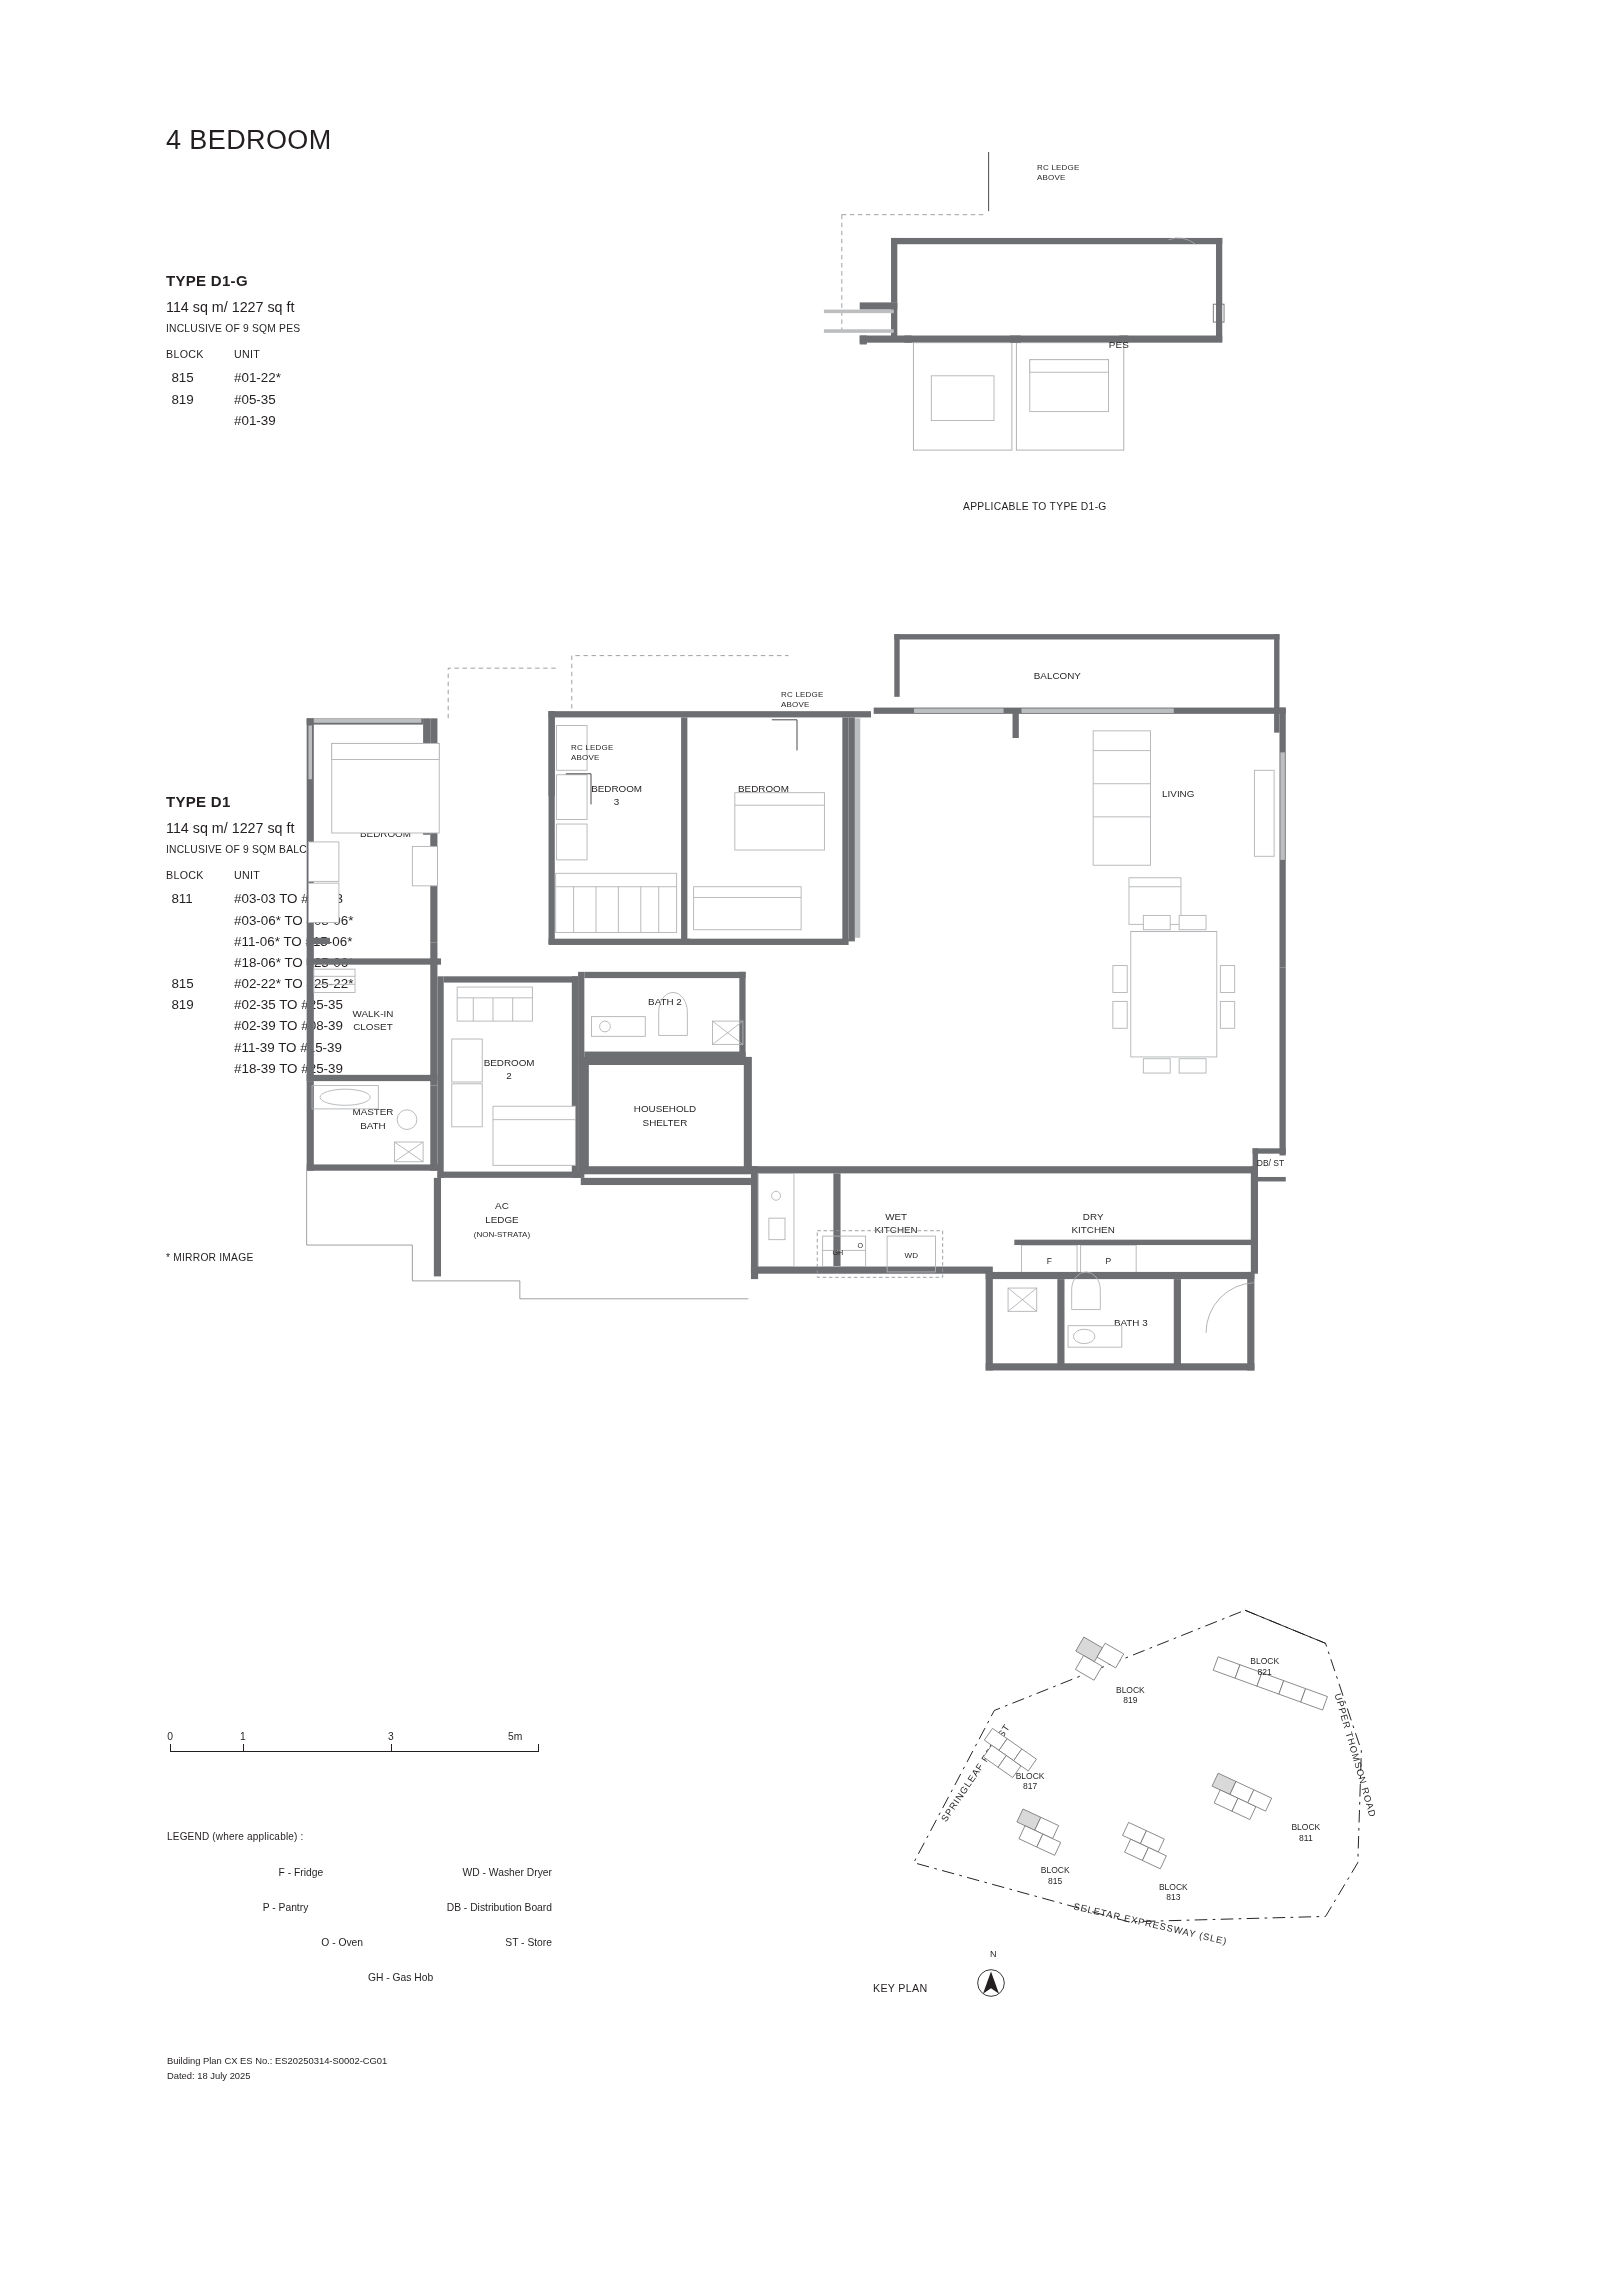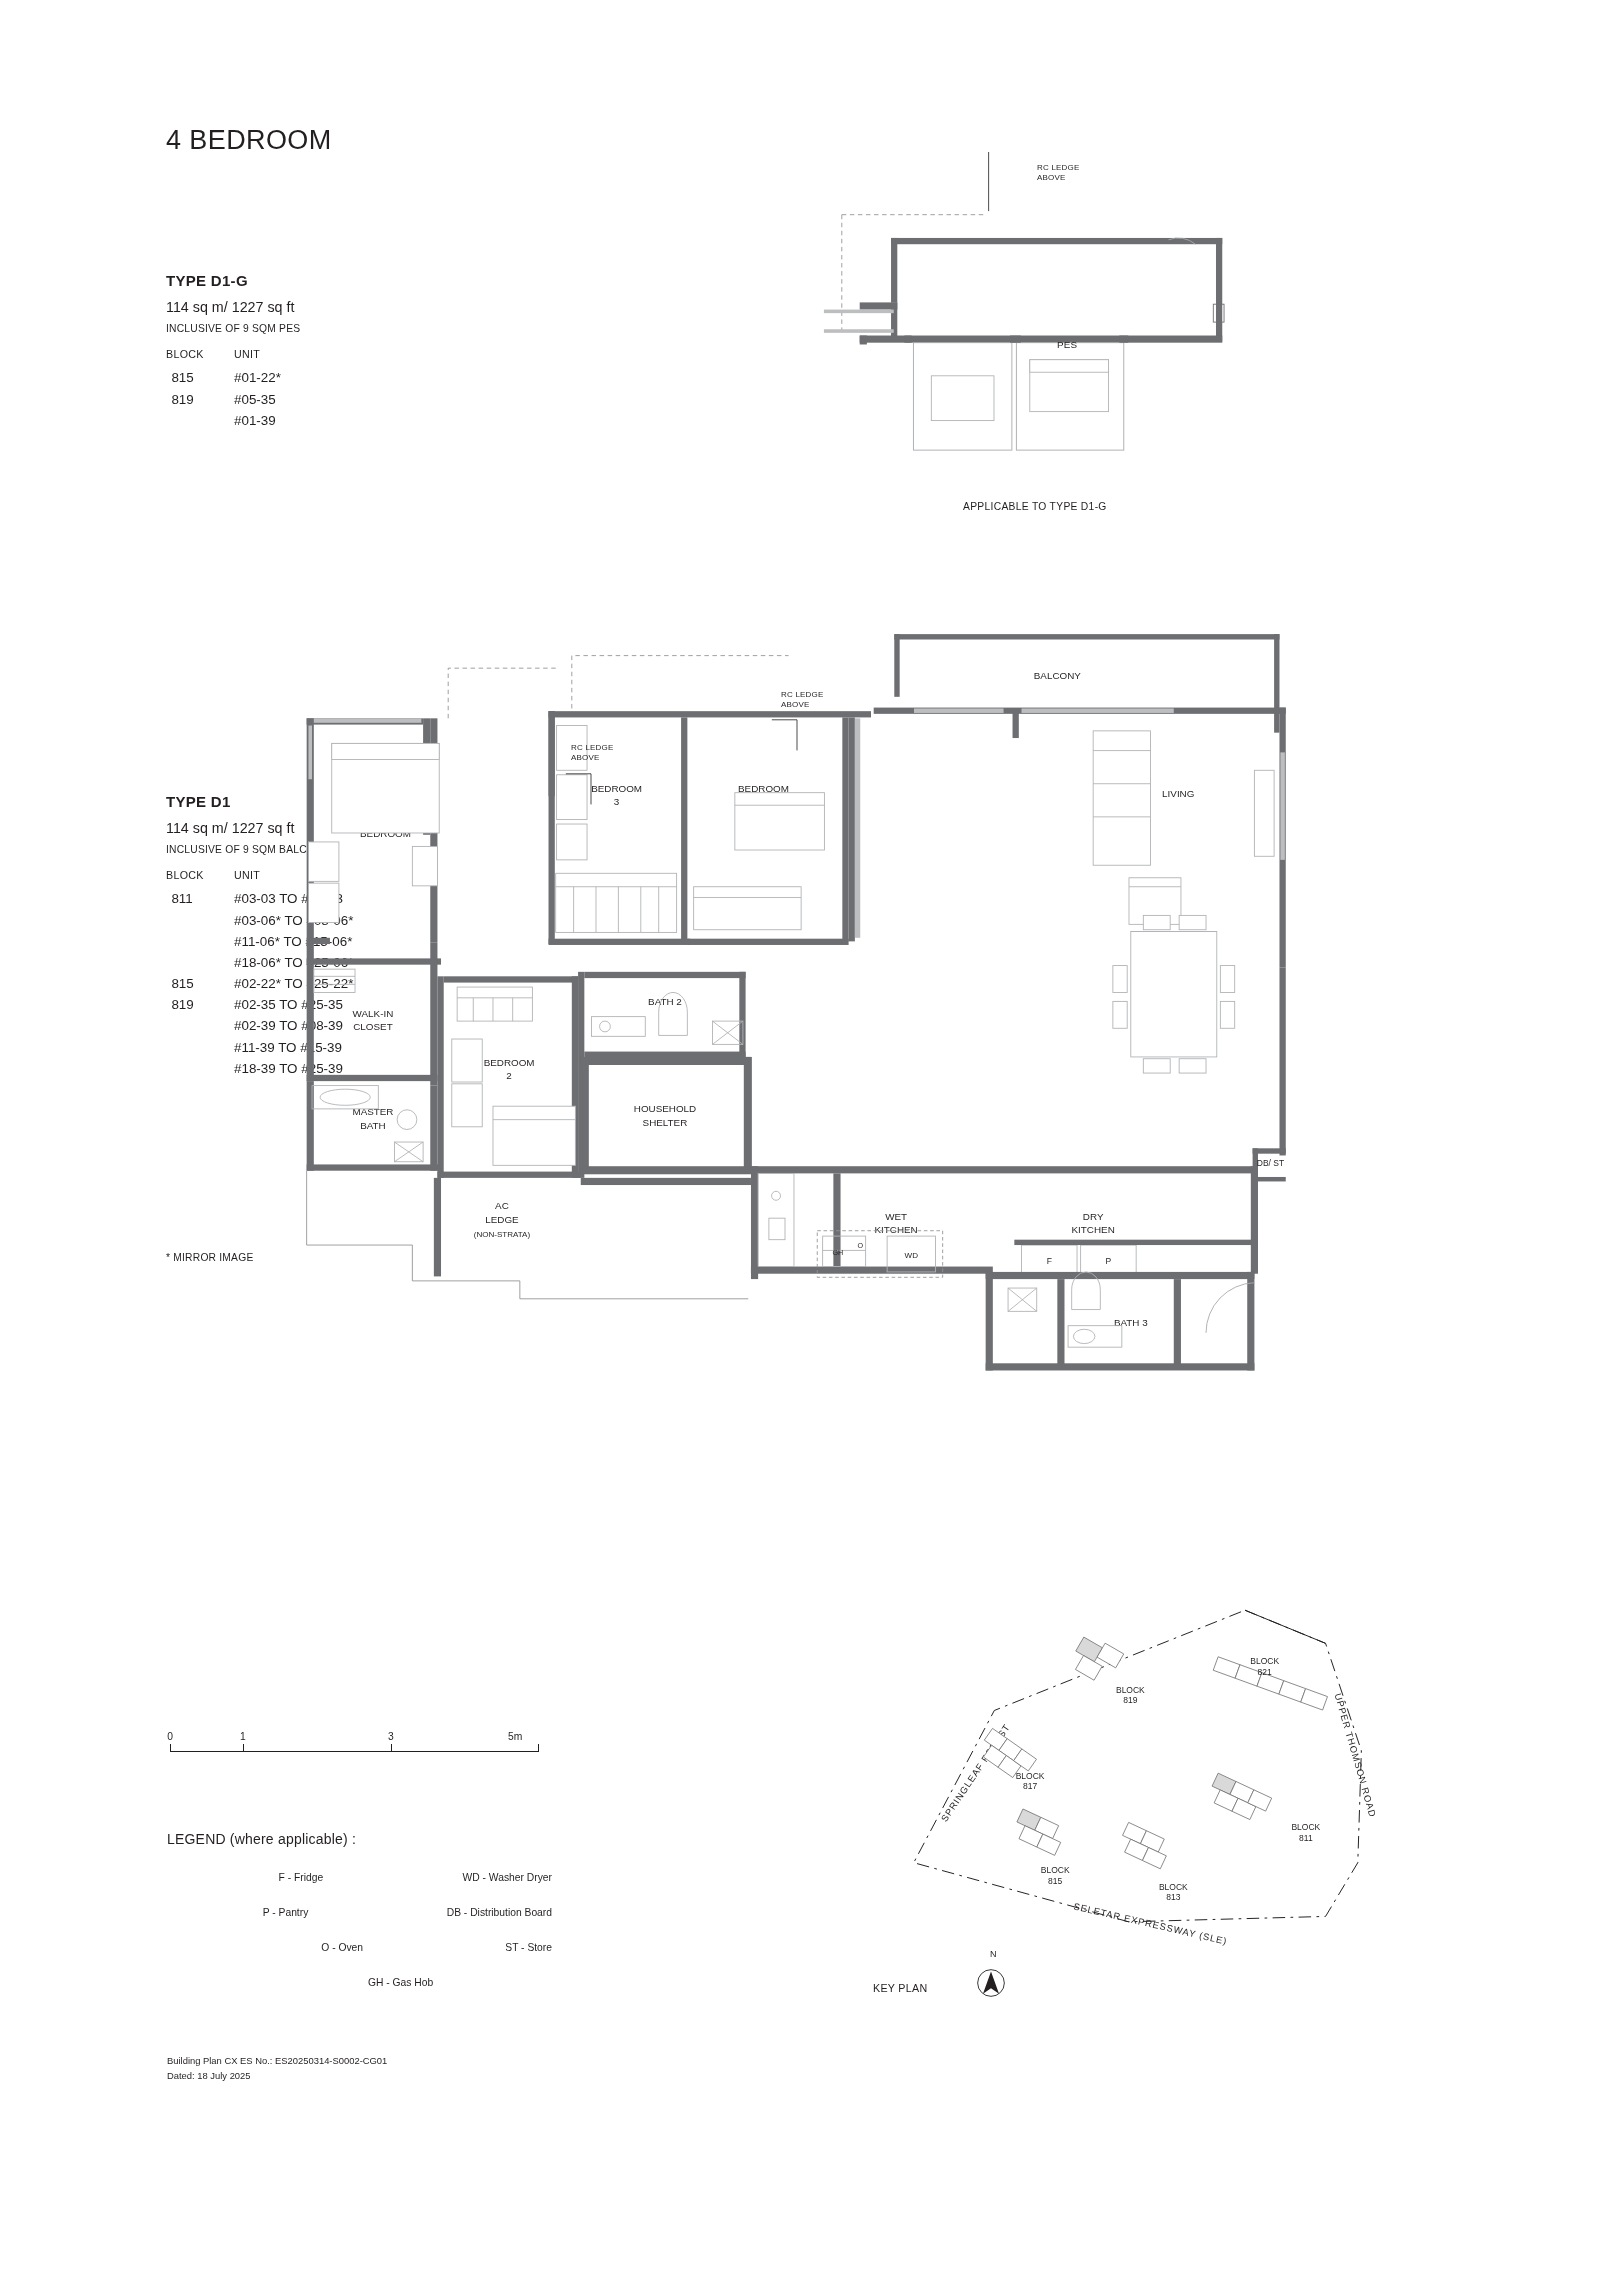--- a/index.html
+++ b/index.html
@@ -33,36 +33,36 @@
   #mirror-note { position: absolute; left: 166px; top: 1252px; font-size: 10.3px; letter-spacing: 0.2px; }
 
   
   #scalebar { position: absolute; left: 170px; top: 1731px; width: 369px; height: 30px; }
   #scalebar .line { position: absolute; left: 0; top: 19.7px; width: 369px; height: 0.9px; background: #231f20; }
   #scalebar .tick { position: absolute; top: 12.5px; width: 0.9px; height: 8px; background: #231f20; }
   #scalebar .lbl { position: absolute; top: 0px; font-size: 10.3px; }
 
   
   #legend { position: absolute; left: 167px; top: 1831px; width: 385px; }
-  #legend .ltitle { font-size: 14px; letter-spacing: 0.2px; margin-bottom: 25px; }
+  #legend .ltitle { font-size: 10px; letter-spacing: 0.2px; margin-bottom: 25px; }
   #legend .lrow { display: flex; font-size: 10.3px; margin-bottom: 24px; justify-content: flex-end; }
   #legend .lrow .c1 { width: 184px; }
 
   
   #footer { position: absolute; left: 167px; top: 2054px; width: 1164px; font-size: 9.4px; line-height: 1.55; color: #231f20; }
 
   
   #keyplan { position: absolute; left: 860px; top: 1594px; width: 573px; height: 421px; }
   #keyplan-label { position: absolute; left: 873px; top: 1982px; font-size: 10.7px; letter-spacing: 0.3px; }
   #keyplan-n { position: absolute; left: 990px; top: 1949px; font-size: 9px; }
   .compass { position: absolute; left: 972px; top: 1967px; width: 38px; height: 32px; }
 
   
   .fp { position: absolute; }
-  .rm { position: absolute; font-size: 9.9px; text-align: left; letter-spacing: 0.2px; line-height: 1.25; color: #231f20; }
+  .rm { position: absolute; font-size: 9.9px; text-align: right; letter-spacing: 0.2px; line-height: 1.25; color: #231f20; }
   .ann { position: absolute; font-size: 8px; line-height: 1.3; letter-spacing: 0.2px; color: #231f20; }
   .cap { position: absolute; font-size: 10.3px; letter-spacing: 0.3px; }
 
   svg { display: block; overflow: visible; }
 </style>
 </head>
 <body>
 
 <div class="page">
 

